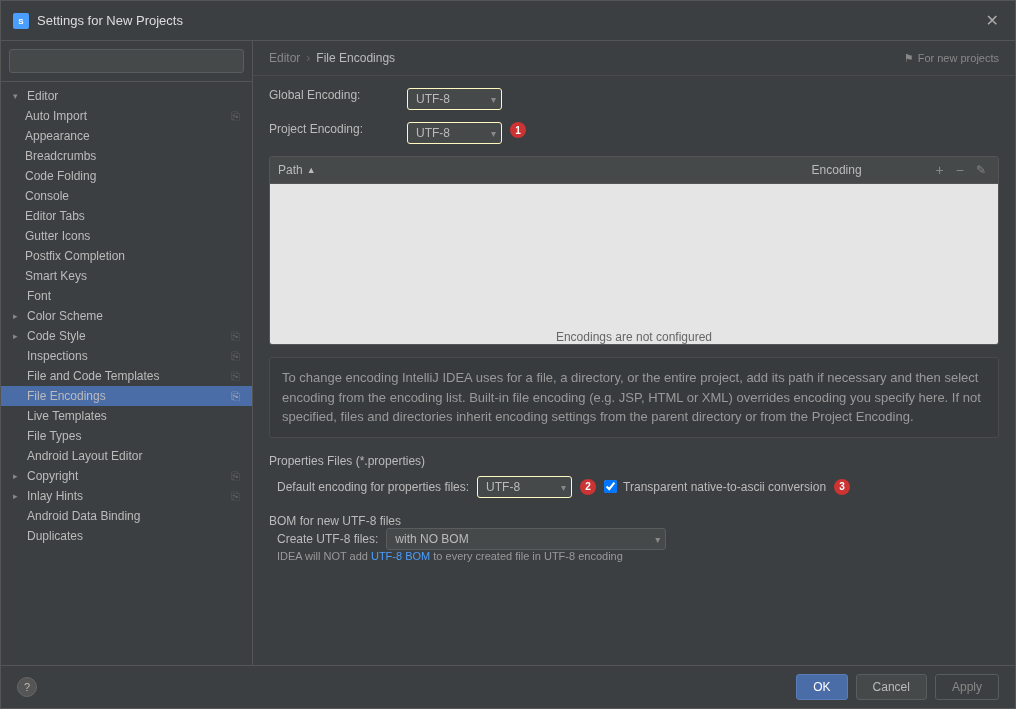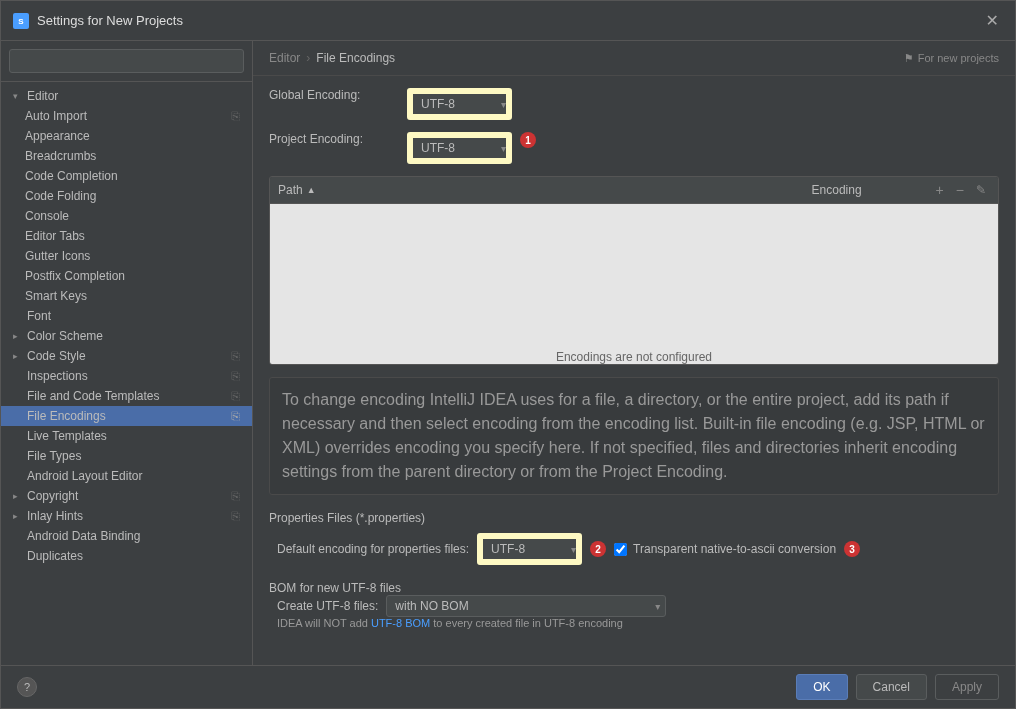--- a/index.html
+++ b/index.html
@@ -39,35 +39,35 @@
     .breadcrumb { padding: 10px 16px; display: flex; align-items: center; gap: 6px; color: #888; font-size: 12px; border-bottom: 1px solid #4a4a4a; flex-shrink: 0; }
     .breadcrumb-sep { color: #666; }
     .breadcrumb-current { color: #bbb; }
     .for-new-projects { margin-left: auto; color: #888; font-size: 11px; display: flex; align-items: center; gap: 4px; }
     
     .panel-content { flex: 1; padding: 12px 16px; overflow-y: auto; display: flex; flex-direction: column; gap: 12px; }
     
     .encoding-row { display: flex; gap: 8px; }
     .encoding-label { color: #bbb; min-width: 130px; }
     .select-wrapper { position: relative; display: inline-block; }
-    .select-wrapper select { background: #45494a; border: 6px solid #fef9c3; border-radius: 3px; padding: 3px 22px 3px 8px; color: #bbb; font-size: 12px; outline: none; cursor: pointer; appearance: none; -webkit-appearance: none; }
+    .select-wrapper select { background: #45494a; border: 1px solid #fef9c3; border-radius: 3px; padding: 3px 22px 3px 8px; color: #bbb; font-size: 12px; outline: none; cursor: pointer; appearance: none; -webkit-appearance: none; }
     .select-wrapper::after { content: '▾'; position: absolute; right: 6px; top: 50%; transform: translateY(-50%); color: #888; pointer-events: none; font-size: 10px; }
     
     .badge { background: #cc3333; color: white; border-radius: 50%; width: 16px; height: 16px; display: flex; align-items: center; justify-content: center; font-size: 10px; font-weight: bold; }
     
     .file-table { border: 1px solid #555; border-radius: 3px; overflow: hidden; flex-shrink: 0; }
     .file-table-header { background: #45494a; display: flex; align-items: center; padding: 5px 8px; border-bottom: 1px solid #555; }
     .col-path { flex: 1; color: #bbb; font-size: 12px; display: flex; align-items: center; gap: 4px; }
     .col-encoding { width: 120px; color: #bbb; font-size: 12px; }
     .table-actions { display: flex; gap: 4px; }
     .table-btn { background: none; border: none; color: #888; cursor: pointer; font-size: 14px; padding: 0 4px; }
     .file-table-body { background: #e5e5e5; min-height: 160px; display: flex; align-items: flex-end; justify-content: center; }
     .empty-msg { color: #666; font-size: 12px; }
     
-    .info-box { background: #383b3d; border: 1px solid #4a4a4a; border-radius: 3px; padding: 10px 12px; font-size: 16px; color: #999; line-height: 1.5; }
+    .info-box { background: #383b3d; border: 1px solid #4a4a4a; border-radius: 3px; padding: 10px 12px; font-size: 13px; color: #999; line-height: 1.5; }
     
     .section-header { color: #bbb; font-size: 12px; margin-top: 4px; }
     .props-label { color: #bbb; font-size: 12px; }
     .checkbox-row { display: flex; align-items: center; gap: 6px; }
     .checkbox-row input[type=checkbox] { cursor: pointer; }
     .checkbox-label { color: #bbb; font-size: 12px; }
     
     .bom-section { display: flex; flex-direction: column; }
     .bom-row { display: flex; align-items: center; gap: 8px; padding-left: 8px; }
     .bom-select { min-width: 280px; background: #45494a; border: 1px solid #5a5d5e; border-radius: 3px; padding: 3px 22px 3px 8px; color: #bbb; font-size: 12px; outline: none; cursor: pointer; appearance: none; -webkit-appearance: none; }
@@ -118,23 +118,20 @@
         </div>
         <div class="tree-item child">
           <span>Auto Import</span>
           <span class="copy-icon">⎘</span>
         </div>
         <div class="tree-item child">
           <span>Appearance</span>
         </div>
         <div class="tree-item child">
           <span>Breadcrumbs</span>
-        </div>
-        <div class="tree-item child">
-          <span>Code Completion</span>
         </div>
         <div class="tree-item child">
           <span>Code Folding</span>
         </div>
         <div class="tree-item child">
           <span>Console</span>
         </div>
         <div class="tree-item child">
           <span>Editor Tabs</span>
         </div>

